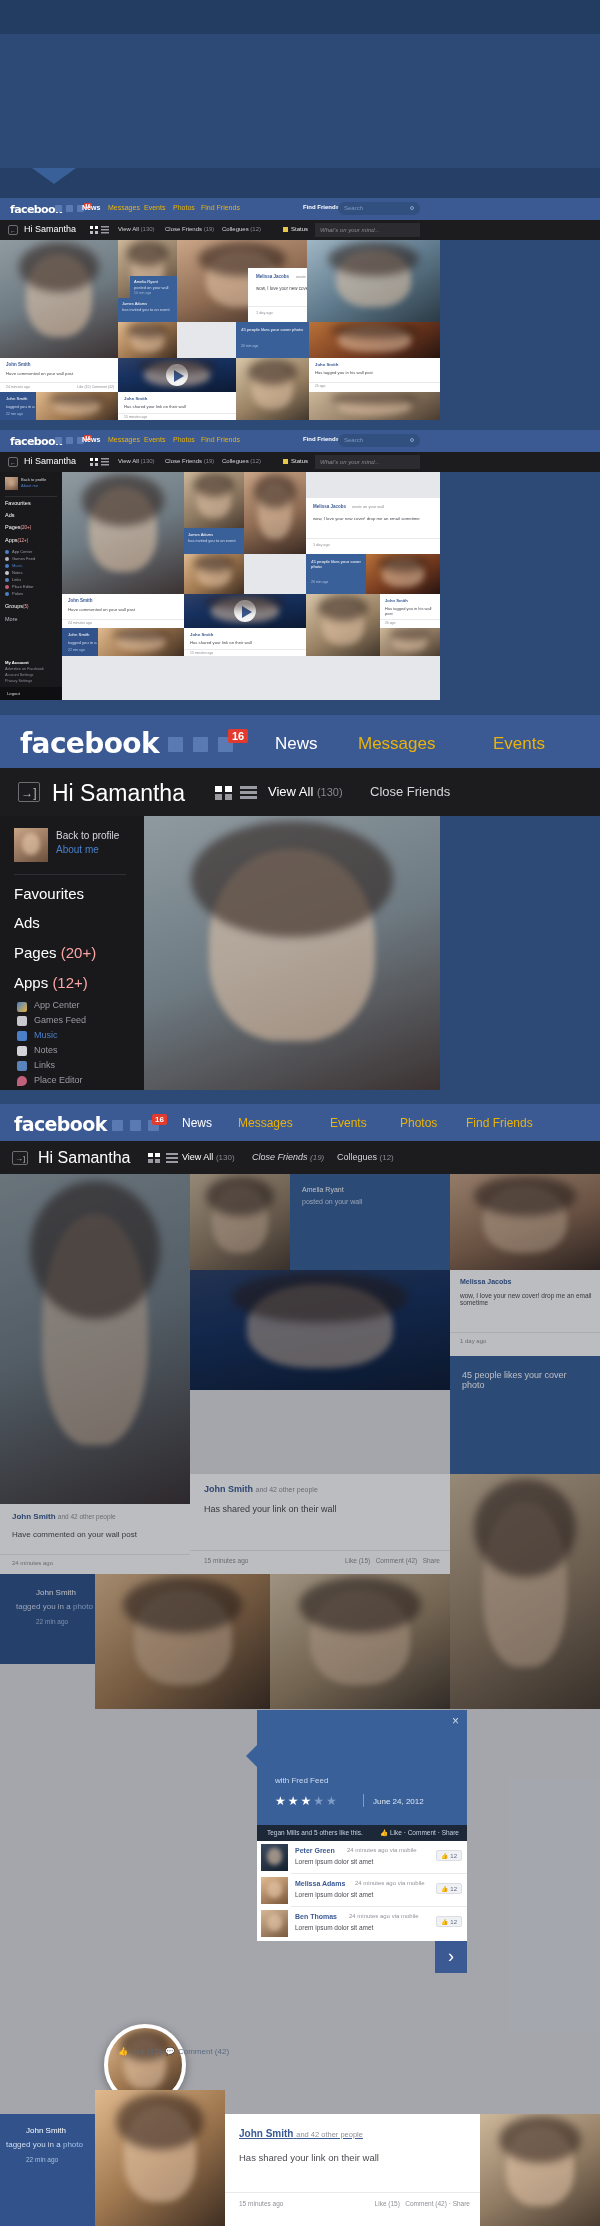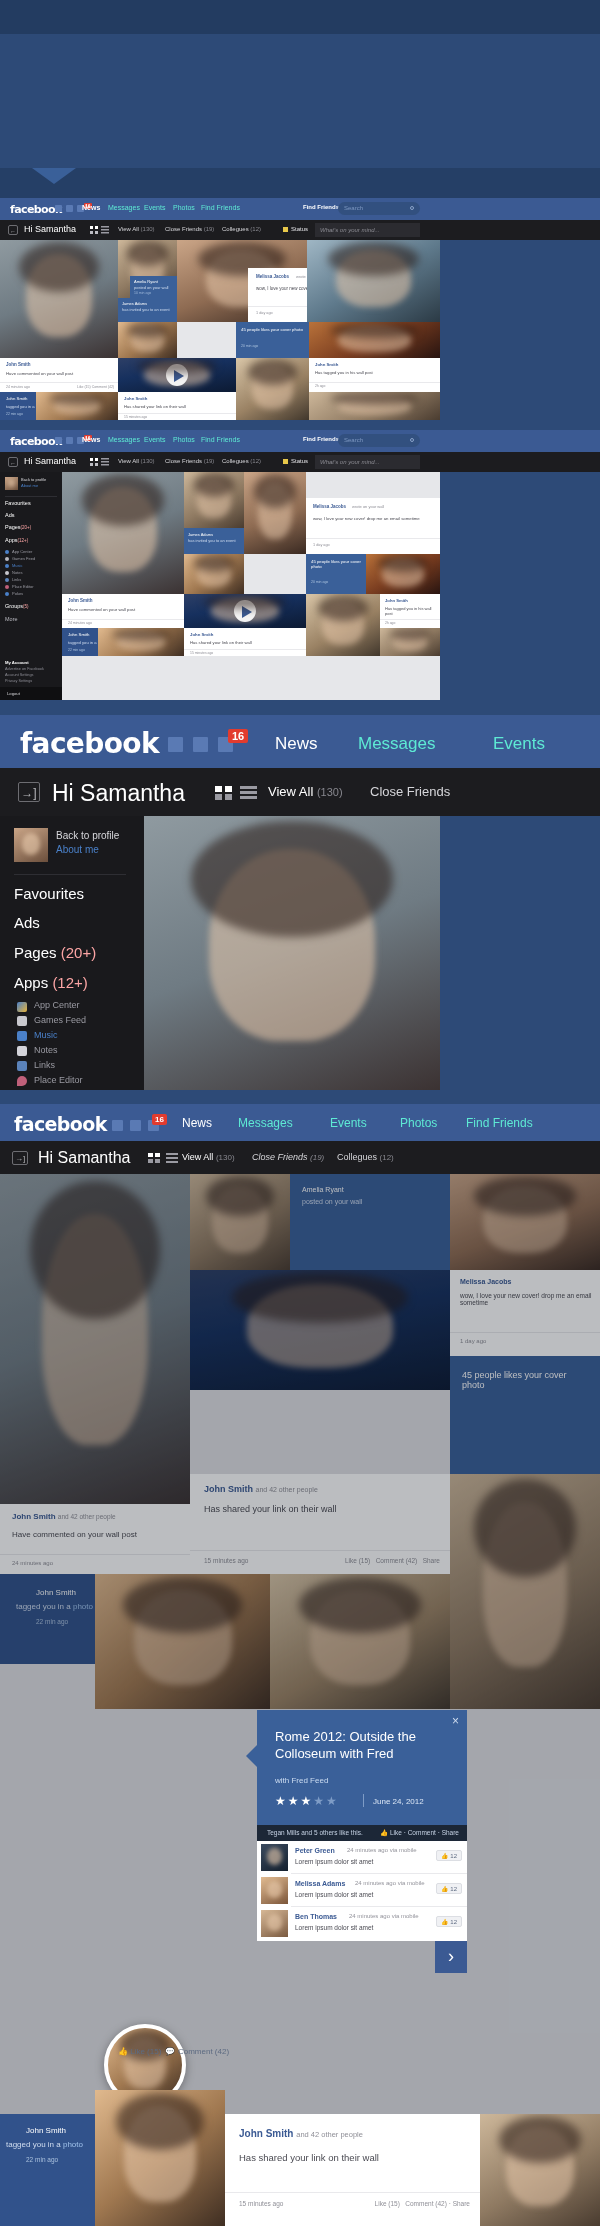--- a/index.html
+++ b/index.html
@@ -20,21 +20,21 @@
            border-left:22px solid transparent; border-right:22px solid transparent;
            border-top:16px solid #3a6099; z-index:5; }
   .band-dark { position:absolute; left:0; top:168px; width:600px; height:30px; background:#253f66; }
 
   
   .fbnav { position:absolute; left:0; width:600px; background:#3b5a93; }
   .fbnav .logo { position:absolute; color:#fff; font-weight:700; font-family:"DejaVu Sans", sans-serif; letter-spacing:-0.6px; }
   .fbnav .iconset { position:absolute; display:flex; align-items:center; gap:4px; }
   .ic { display:inline-block; background:#5a7ab4; border-radius:1px; }
   .badge { background:#e23b2e; color:#fff; font-weight:700; text-align:center; border-radius:1px; }
-  .navitem { position:absolute; color:#5eead4; }
+  .navitem { position:absolute; color:#eab308; }
   .navitem.active { color:#fff; font-weight:700; }
   .fbsearch { position:absolute; background:#32507f; border-radius:9px; }
   .fbsearch span { position:absolute; color:#7d97c0; }
   .srch-ic { position:absolute; border:1.2px solid #8aa3c9; border-radius:50%; }
   .srch-ic:after { content:""; position:absolute; background:#8aa3c9; }
 
   .subbar { position:absolute; left:0; width:600px; background:#1c1c1f; }
   .subbar .hi { position:absolute; color:#fff; font-weight:300; }
   .subbar .backico { position:absolute; border:1px solid #6d6d72; border-radius:2px; color:#b9b9bd; text-align:center; }
   .viewtog { position:absolute; display:flex; gap:3px; align-items:center; }
@@ -491,21 +491,20 @@
       </div>
     </div>
     <div class="ph g8" style="left:270px;top:400px;width:180px;height:135px;"></div>
     <div class="ph g2" style="left:450px;top:300px;width:150px;height:235px;"></div>
   </div>
 
   <div style="position:absolute;left:0;top:1174px;width:600px;height:1052px;background:rgba(12,18,30,.28);"></div>
 
   <div class="mbeak" style="left:246px;top:1745px;"></div>
   <div class="modal" style="left:257px;top:1710px;width:210px;height:115px;">
-    <div class="mt" style="left:18px;top:18px;width:170px;font-size:13px;line-height:17px;">Rome 2012: Outside the Colloseum with Fred</div>
     <div class="mw" style="left:18px;top:66px;font-size:8px;">with Fred Feed</div>
     <div class="stars" style="left:18px;top:84px;font-size:12px;">★★★<span class="off">★★</span></div>
     <div style="position:absolute;left:106px;top:84px;width:1px;height:13px;background:#7e9cc6;"></div>
     <div class="mdate" style="left:116px;top:87px;font-size:8px;">June 24, 2012</div>
     <div class="mclose" style="right:8px;top:4px;font-size:12px;">×</div>
   </div>
 
   <div class="likebar" style="left:257px;top:1825px;width:210px;height:16px;">
     <div style="position:absolute;left:10px;top:4px;font-size:6.5px;">Tegan Mills and 5 others like this.</div>
     <div style="position:absolute;right:8px;top:4px;font-size:6.5px;">
@@ -547,21 +546,21 @@
   <div class="magnifier ph g6" style="left:104px;top:2024px;width:82px;height:82px;"></div>
   <div style="position:absolute;left:118px;top:2047px;font-size:8px;color:#5d6b82;z-index:9;">👍 <span>Like (15)</span> &nbsp;💬 <span>Comment (42)</span></div>
 
   <div style="position:absolute;left:0;top:2114px;width:120px;height:112px;background:#31528b;">
     <div style="position:absolute;left:26px;top:12px;font-size:8px;" class="wtxt">John Smith</div>
     <div style="position:absolute;left:6px;top:26px;font-size:8px;" class="wtxt2"><span>tagged you in a</span> <span style="color:#9ec1ea">photo</span></div>
     <div style="position:absolute;left:26px;top:42px;font-size:6.5px;color:#a9c0dd;">22 min ago</div>
   </div>
   <div class="ph g6" style="left:95px;top:2090px;width:130px;height:136px;"></div>
   <div style="position:absolute;left:225px;top:2114px;width:255px;height:112px;background:#fff;">
-    <div style="position:absolute;left:14px;top:14px;font-size:10px;" class="nm"><span>John Smith</span> <span class="mut" style="font-weight:400;font-size:7.5px">and 42 other people</span></div>
+    <div style="position:absolute;left:14px;top:14px;font-size:10px;text-decoration:underline;" class="nm"><span>John Smith</span> <span class="mut" style="font-weight:400;font-size:7.5px">and 42 other people</span></div>
     <div style="position:absolute;left:14px;top:38px;font-size:9.5px;color:#4a4a52;">Has shared your link on their wall</div>
     <div class="cline" style="left:0;top:78px;width:255px;"></div>
     <div style="position:absolute;left:14px;top:86px;font-size:6.5px;" class="mut">15 minutes ago</div>
     <div style="position:absolute;right:10px;top:86px;font-size:6.5px;" class="mut">
       <span>Like (15)</span> &nbsp;
       <span>Comment (42)</span> ·
       <span>Share</span>
     </div>
   </div>
   <div class="ph g2" style="left:480px;top:2114px;width:120px;height:112px;"></div>

